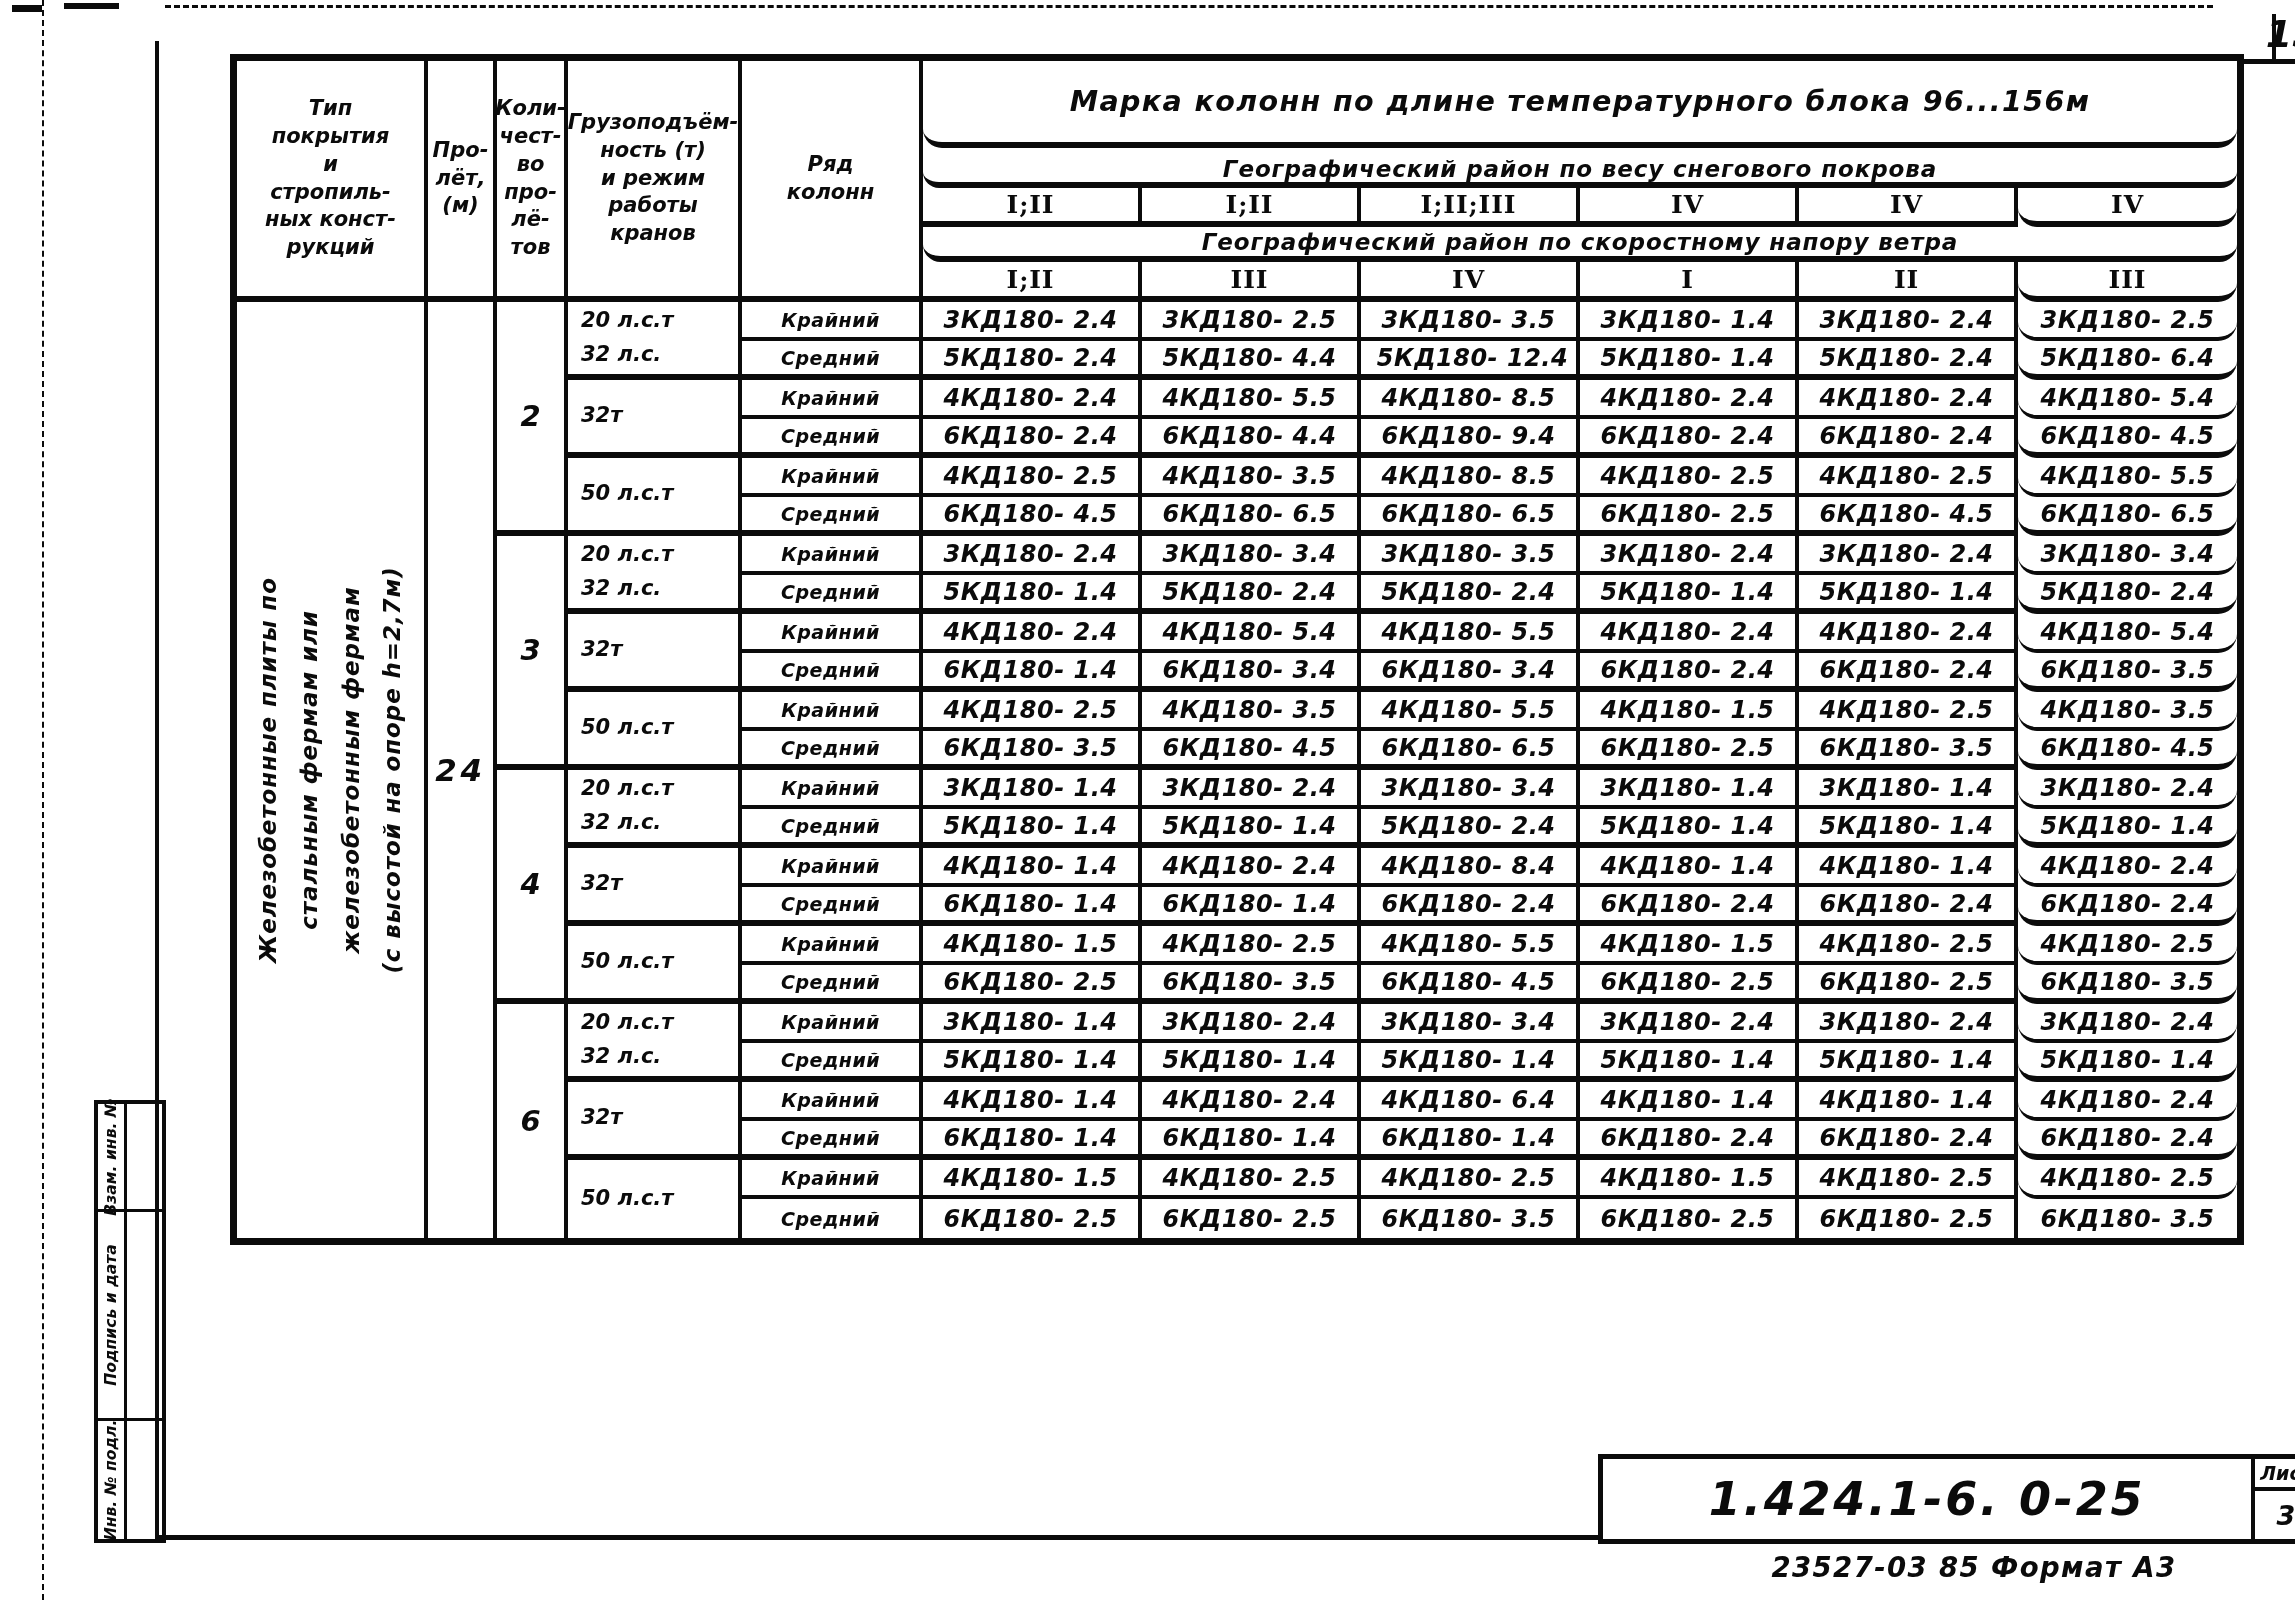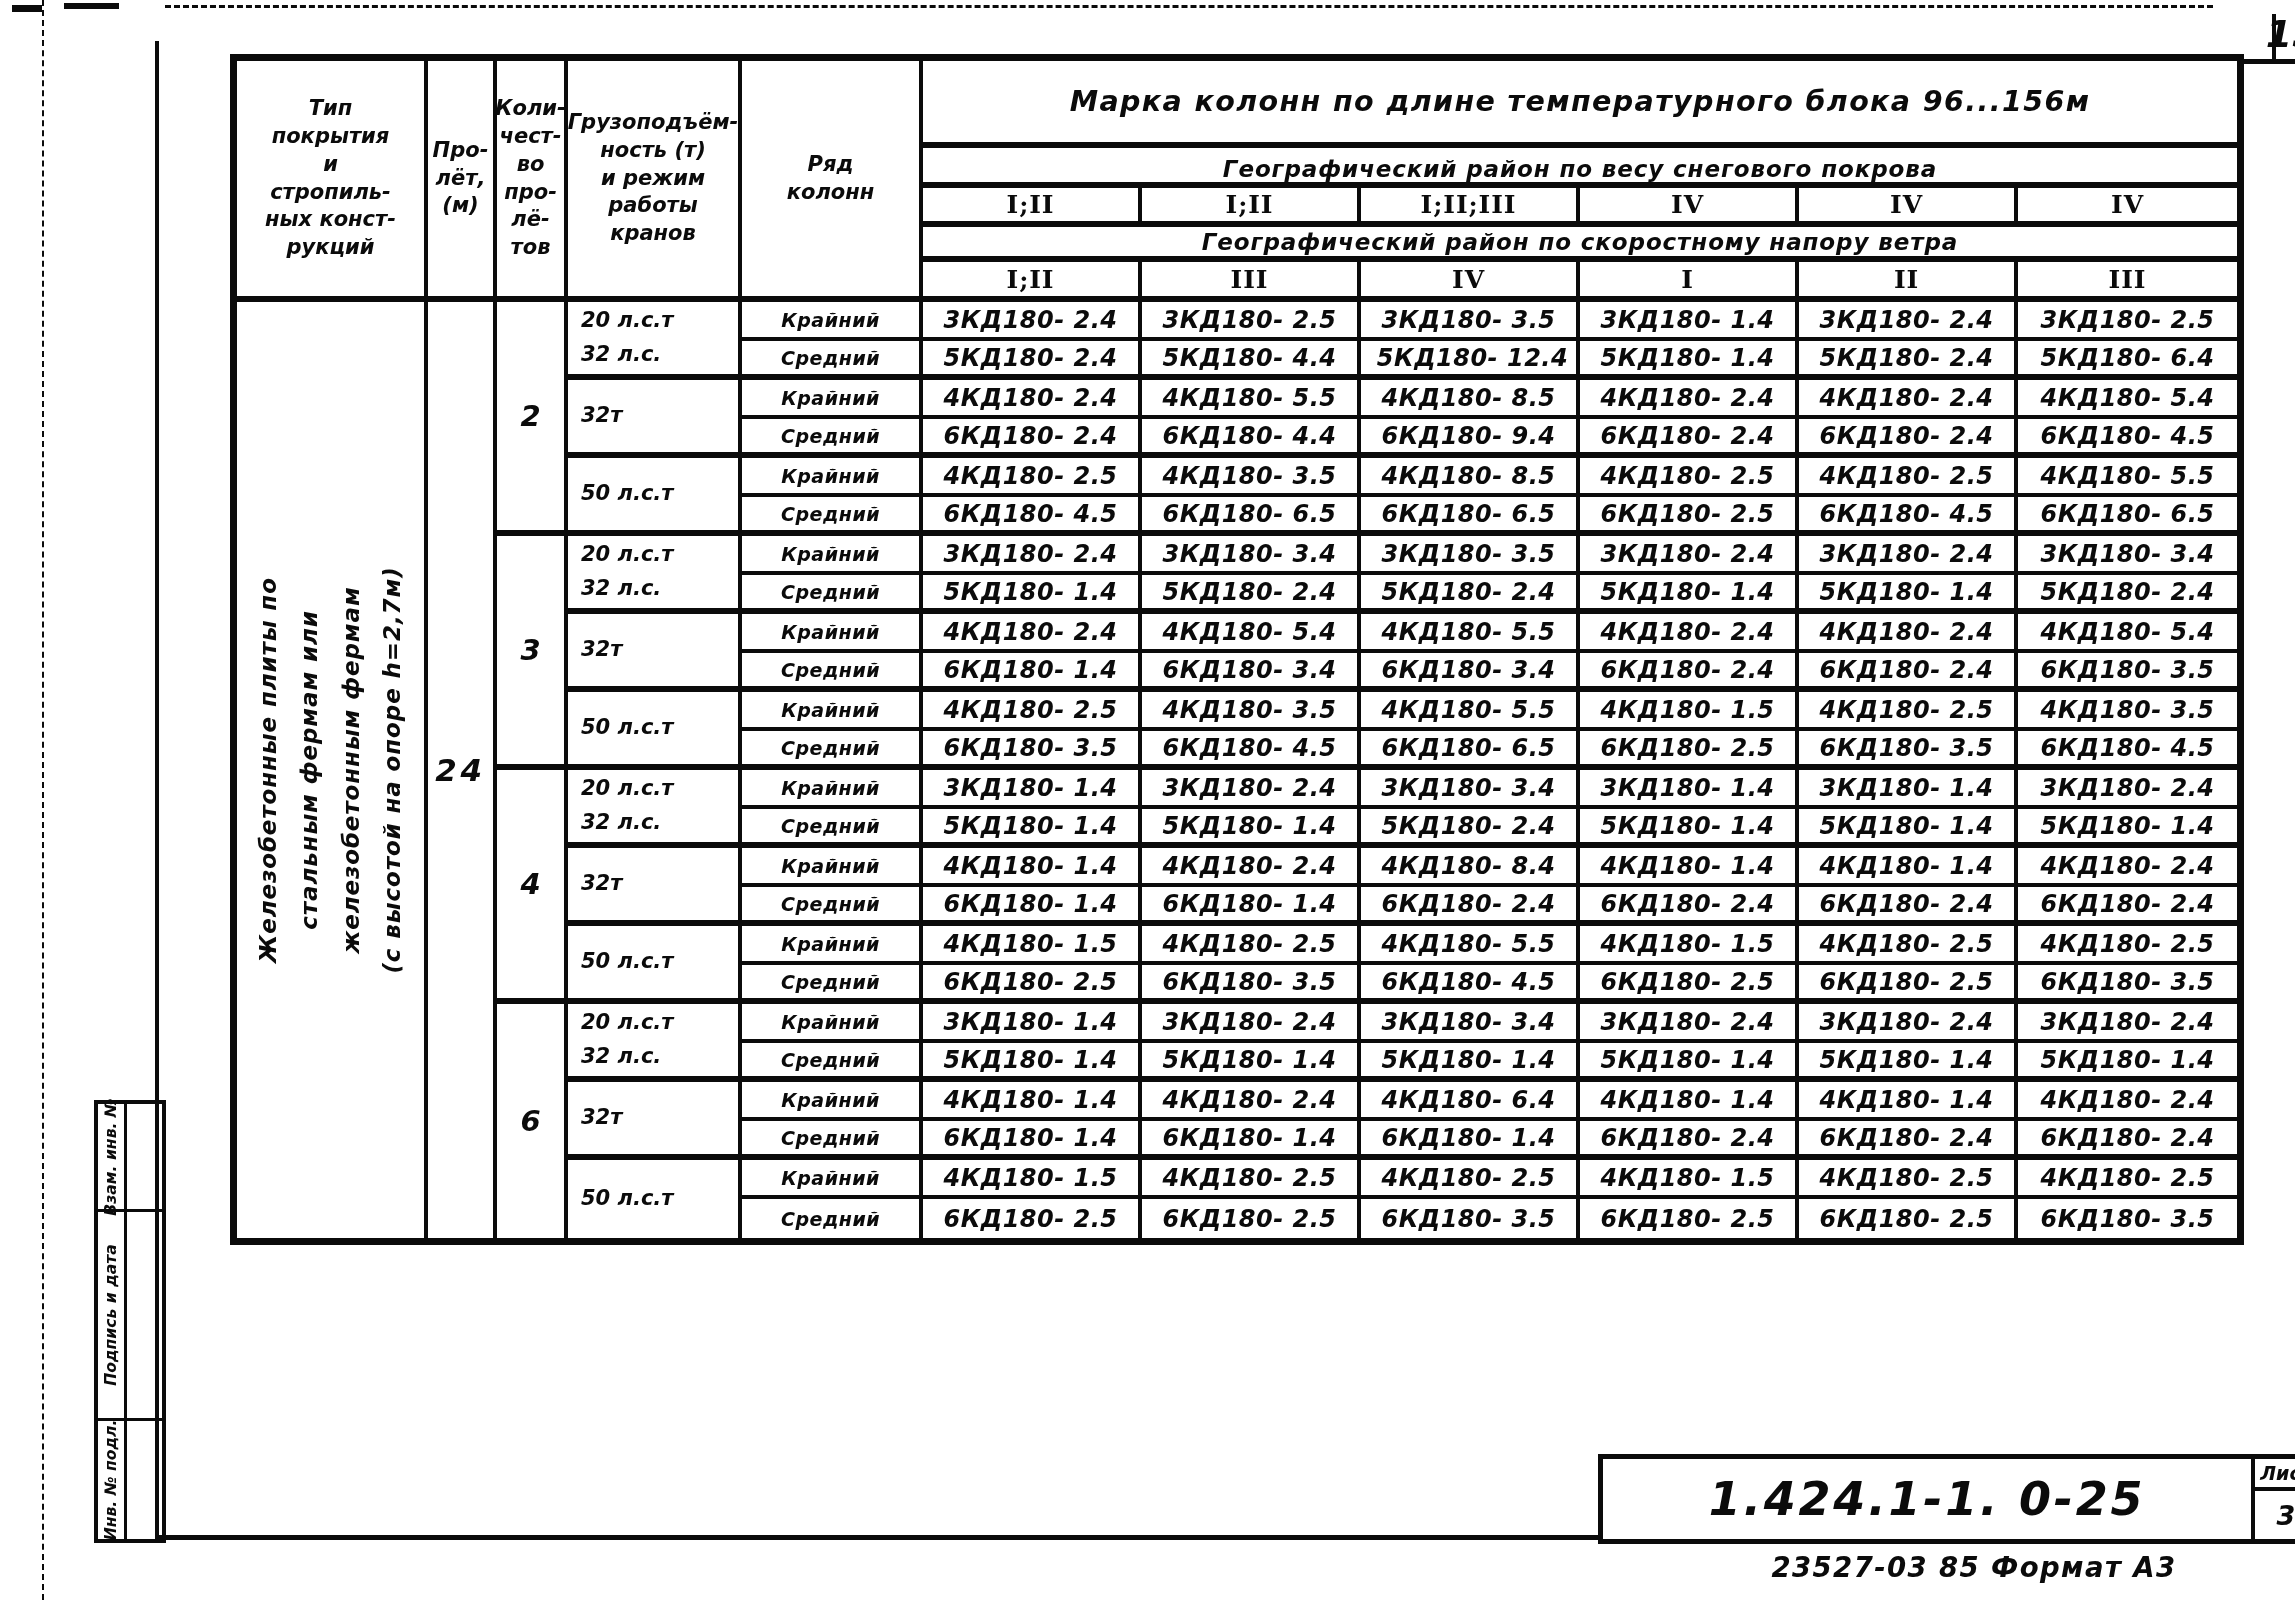--- a/index.html
+++ b/index.html
@@ -17,21 +17,21 @@
   
   .marks-grid{position:absolute;left:230px;top:54px;
     display:grid;border:7.3px solid #0b0b0b;background:#fff;
     grid-template-columns:191px 69px 71px 174px 181px repeat(6,219px);
     grid-template-rows:87px 40px 39px 35px 40px repeat(24,39px);}
   .cell{border-right:4.1px solid #0b0b0b;border-bottom:4.1px solid #0b0b0b;
         display:flex;align-items:center;justify-content:center;
         text-align:center;overflow:hidden;}
   .hb{border-bottom-width:6.4px;}
   .nb{border-bottom:none;}
-  .nr{border-right:none;}
+  .nr{border-right:none;border-radius:19px;}
   .pre{white-space:pre-line;}
   .hdr{font-size:21px;font-style:italic;font-weight:700;line-height:1.32;}
   .title{font-size:28.5px;font-style:italic;font-weight:700;letter-spacing:1.4px;}
   .subhdr{font-size:23px;font-style:italic;font-weight:700;letter-spacing:0.9px;}
   .num{font-family:"DejaVu Serif",serif;font-size:25px;font-weight:700;letter-spacing:0.9px;}
   .val{font-size:24px;font-style:italic;font-weight:700;letter-spacing:0.5px;}
   .rowtype{font-size:19px;font-style:italic;font-weight:700;letter-spacing:0.5px;}
   .crane{font-size:21px;font-style:italic;font-weight:700;justify-content:flex-start;
          padding-left:13px;text-align:left;line-height:1.6;}
   .count{font-size:29px;font-style:italic;font-weight:700;}
@@ -328,20 +328,20 @@
       <div class="mrot">Подпись и дата</div>
     </div>
     <div class="mcell r"></div>
     <div class="mcell last">
       <div class="mrot">Инв. № подл.</div>
     </div>
     <div class="mcell r last"></div>
   </div>
 
   <div class="stamp">
-    <div class="doc">1.424.1-1. 0-25</div>
+    <div class="doc">1.424.1-6. 0-25</div>
     <div class="slabel">Лист</div>
     <div class="snum">3</div>
   </div>
 
   <div class="footer">23527-03  85  Формат А3</div>
 </div>
 
 
 </body></html>

